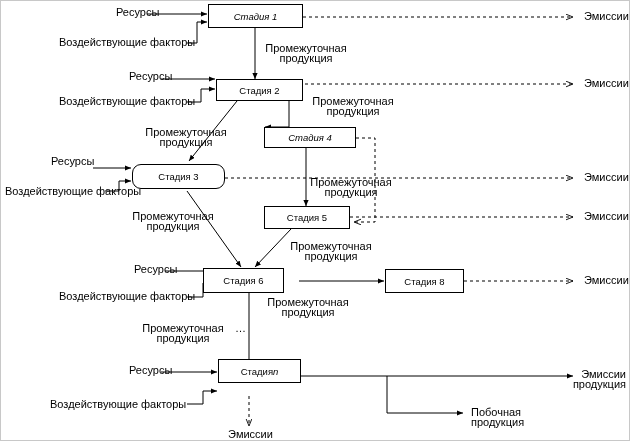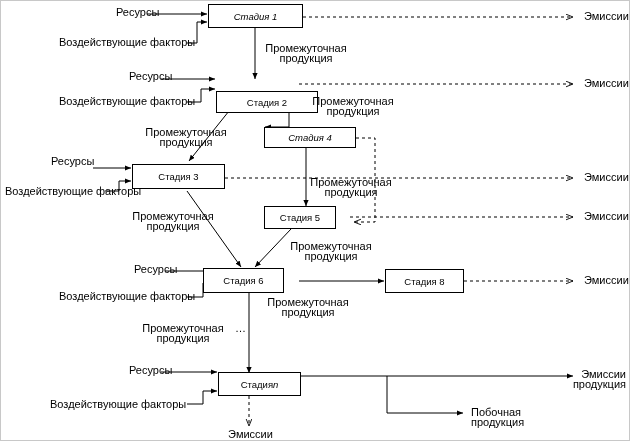--- a/index.html
+++ b/index.html
@@ -111,45 +111,45 @@
 
     <line x1="300" y1="375" x2="572" y2="375" stroke="#000" stroke-width="1" marker-end="url(#arrow)"></line>
 
     <path d="M386,375 L386,412 L462,412" fill="none" stroke="#000" stroke-width="1" marker-end="url(#arrow)"></path>
   </svg>
 
   <div class="node" style="left:207px; top:3px; width:95px; height:24px;font-style:italic;">
     <span>Стадия 1</span>
   </div>
 
-  <div class="node" style="left:215px; top:90px; width:102px; height:22px;">
+  <div class="node" style="left:215px; top:78px; width:87px; height:22px;">
     <span>Стадия 2</span>
   </div>
 
-  <div class="node" style="left:131px; top:163px; width:93px; height:25px;">
+  <div class="node" style="left:131px; top:163px; width:93px; height:25px;border-radius:9px;">
     <span>Стадия 3</span>
   </div>
 
   <div class="node" style="left:263px; top:126px; width:92px; height:21px;font-style:italic;">
     <span>Стадия 4</span>
   </div>
 
-  <div class="node" style="left:263px; top:205px; width:72px; height:23px;">
+  <div class="node" style="left:263px; top:205px; width:86px; height:23px;">
     <span>Стадия 5</span>
   </div>
 
   <div class="node" style="left:202px; top:267px; width:81px; height:25px;">
     <span>Стадия 6</span>
   </div>
 
   <div class="node" style="left:384px; top:268px; width:79px; height:24px;">
     <span>Стадия 8</span>
   </div>
 
-  <div class="node italic-tail" style="left:217px; top:371px; width:83px; height:24px;">
+  <div class="node italic-tail" style="left:217px; top:358px; width:83px; height:24px;">
     <span>Стадия </span>
       <span class="tail">n</span>
   </div>
 
   <div class="lbl" style="left:115px; top:6px;">Ресурсы</div>
   <div class="lbl" style="left:58px; top:36px;">Воздействующие факторы</div>
   <div class="lbl" style="left:583px; top:10px;">Эмиссии</div>
   <div class="lbl center" style="left:258px; top:42px; width:94px;">Промежуточная
 продукция</div>
 

